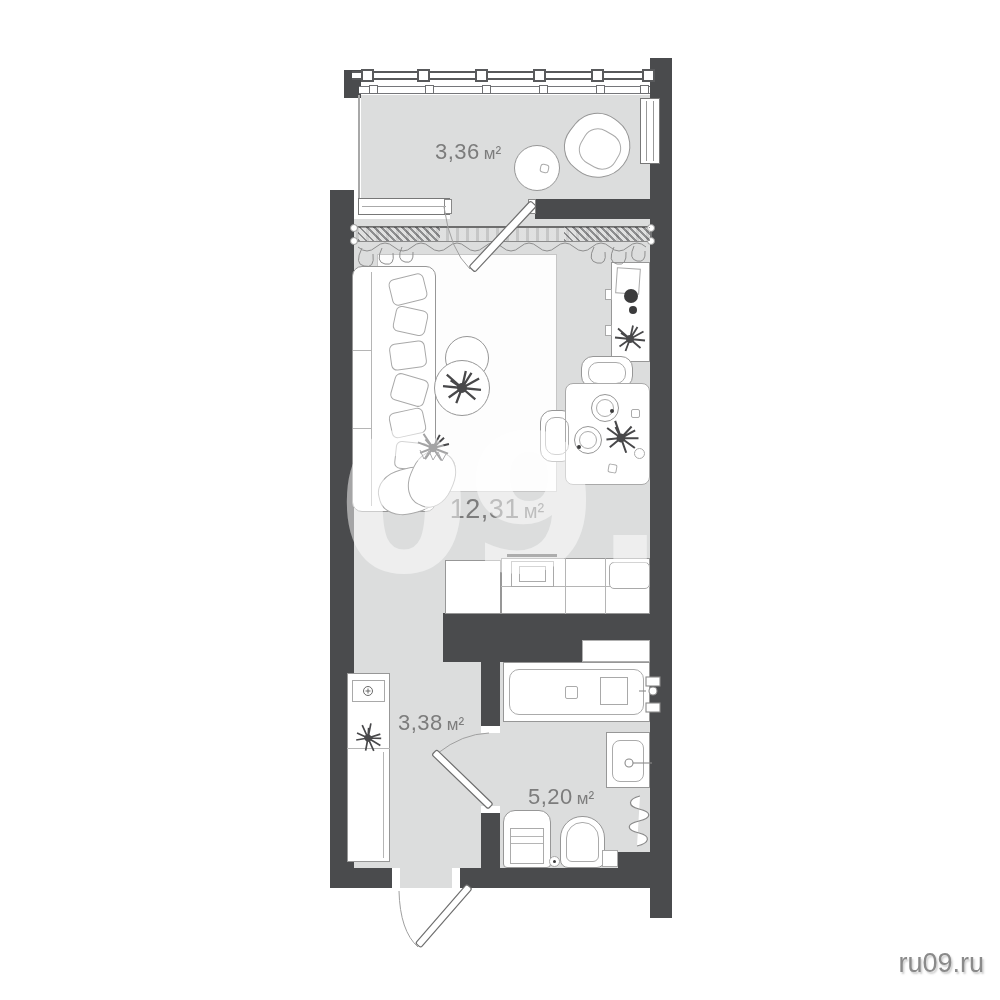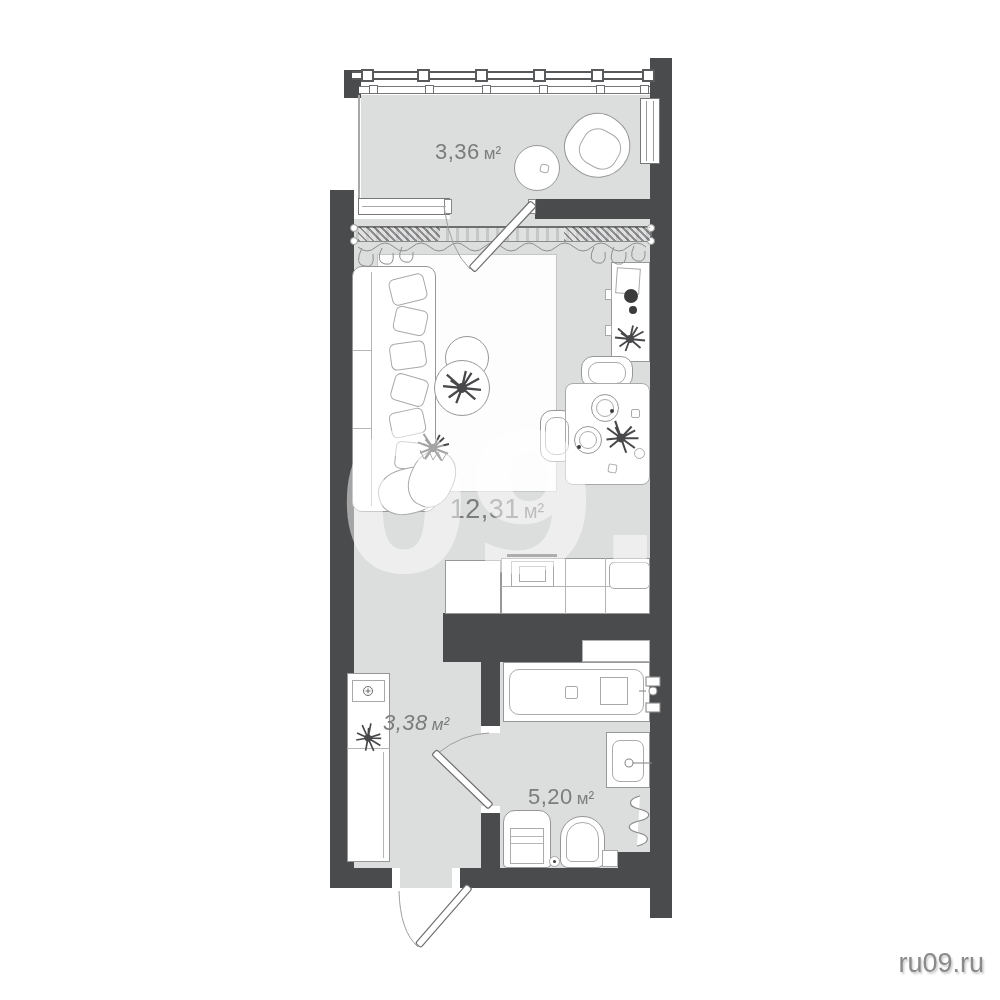--- a/index.html
+++ b/index.html
@@ -238,21 +238,21 @@
 
     <path d="M420 450 l4 9 l5 -8 l4 9 l5 -8 l4 9 l4 -7" fill="none" stroke="#55555a" stroke-width="1"></path>
   </svg>
 
   <div class="area-label" style="left:468px;top:152px;">
     <span class="val">3,36</span><span class="unit">м²</span>
   </div>
   <div class="area-label lg" style="left:497px;top:509px;">
     <span class="val">12,31</span><span class="unit">м²</span>
   </div>
-  <div class="area-label" style="left:416px;top:723px;font-style:italic;">
+  <div class="area-label" style="left:431px;top:723px;">
     <span class="val">3,38</span><span class="unit">м²</span>
   </div>
   <div class="area-label" style="left:561px;top:797px;">
     <span class="val">5,20</span><span class="unit">м²</span>
   </div>
 
   <div class="wm-large">RU09.RU</div>
   <div class="wm-corner">ru09.ru</div>
 
 </div>

